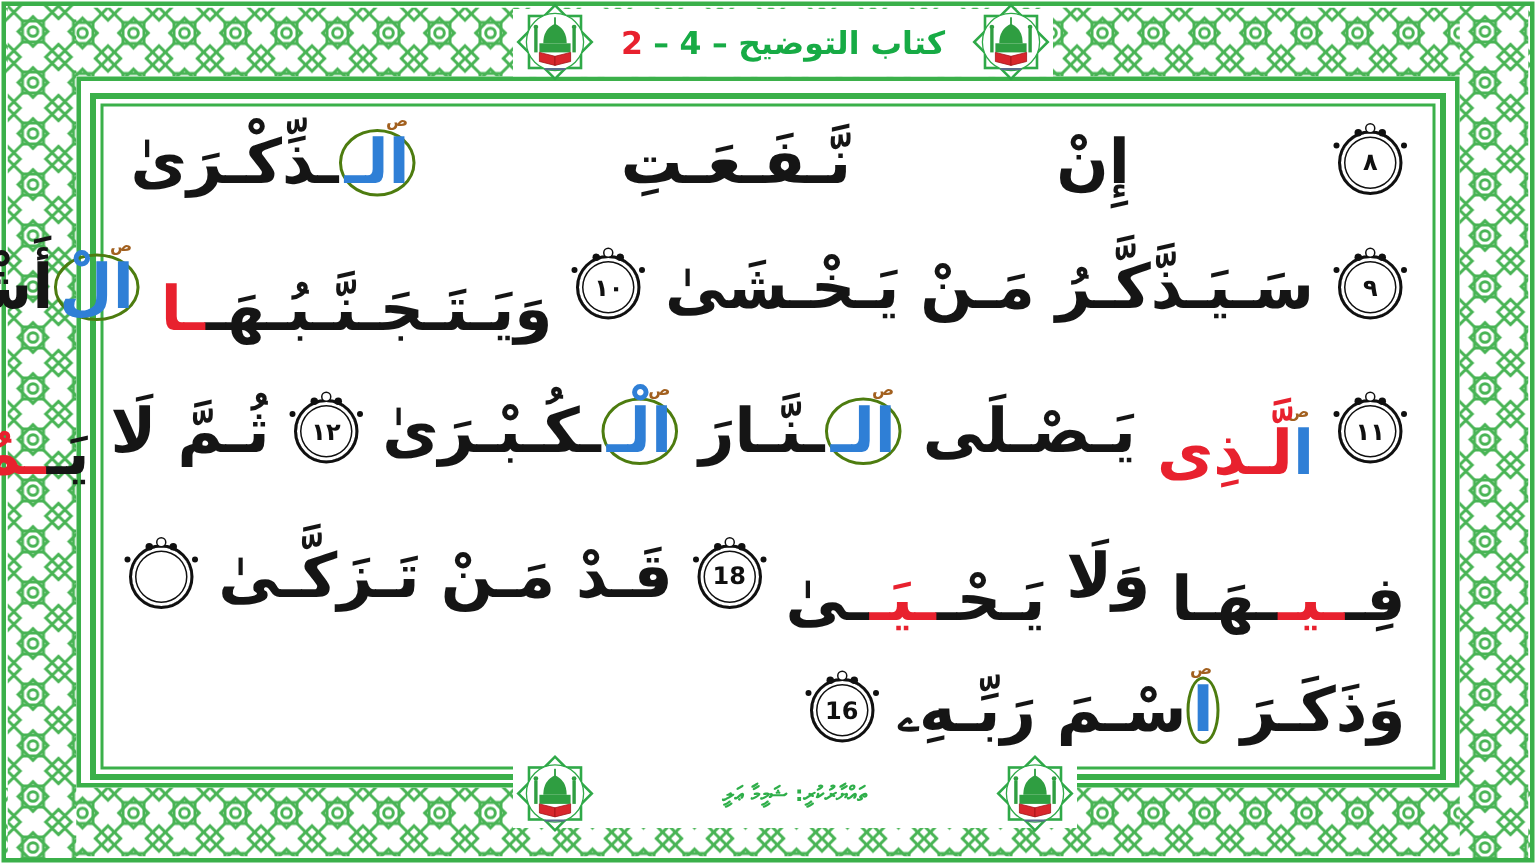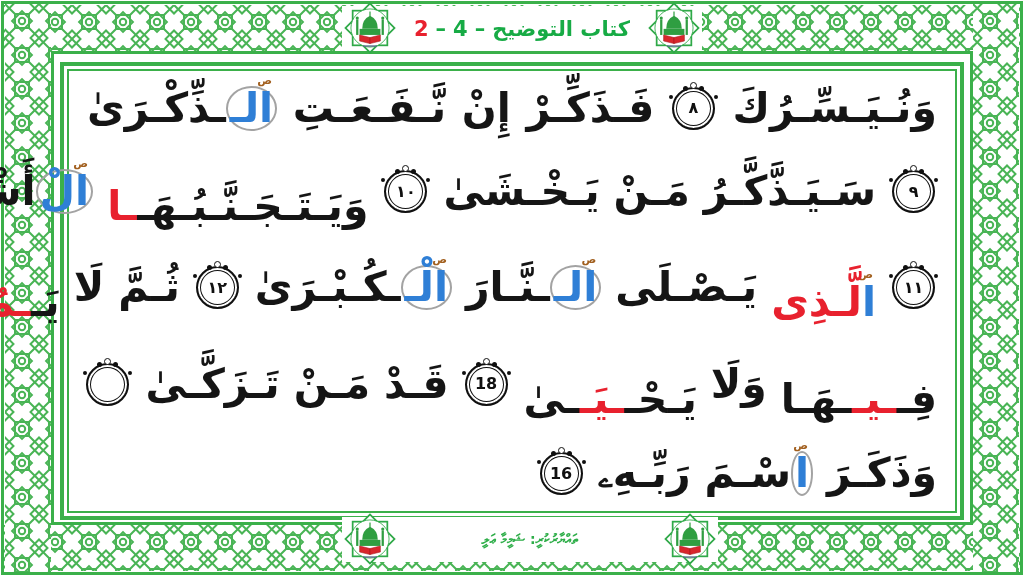--- a/index.html
+++ b/index.html
@@ -12,42 +12,42 @@
   .inner-line{position:absolute;inset:51px;border:3px solid #3bb04a;pointer-events:none;}
   .band{position:absolute;}
   .band svg{display:block;width:100%;height:100%;}
   .band-top{left:4px;right:4px;top:5px;height:46px;}
   .band-bottom{left:4px;right:4px;bottom:5px;height:46px;}
   .band-left{left:5px;width:46px;top:4px;bottom:4px;}
   .band-right{right:5px;width:46px;top:4px;bottom:4px;}
   
   .plaque{position:absolute;background:#fff;display:flex;align-items:center;justify-content:space-between;z-index:5;}
   .plaque-top{left:342px;width:356px;top:6px;height:45px;padding:0 2px;}
-  .plaque-bottom{left:342px;width:372px;bottom:14px;height:45px;padding:0 2px;}
+  .plaque-bottom{left:342px;width:372px;bottom:24px;height:45px;padding:0 2px;}
   .logo{width:52px;height:52px;flex:0 0 auto;margin-top:-2px;}
   .title-row{display:flex;direction:rtl;align-items:center;gap:7px;font-weight:bold;font-size:21px;color:#17ab45;}
   .title-num2{color:#e8212e;}
   .thaana{direction:rtl;font-weight:bold;font-size:14px;color:#2eae49;white-space:nowrap;}
   
   .quran-box{position:absolute;left:60px;right:60px;top:62px;bottom:56px;border:4px solid #3bb04a;background:#fff;z-index:2;}
   .quran-box-inner{position:absolute;inset:3px;border:2px solid #3bb04a;}
   .quran-text{
     position:absolute;inset:5px;display:flex;flex-direction:column;justify-content:space-around;
     direction:rtl;padding:2px 18px;font-weight:bold;color:#151515;
   }
   .qline{display:flex;align-items:center;font-size:41px;line-height:1.0;column-gap:14px;}
   .q-justify{justify-content:space-between;}
   .q-start{justify-content:flex-start;padding-top:6px;}
   .word{white-space:nowrap;position:relative;}
   .seg-k{color:#151515;}
   .seg-r{color:#e8212e;margin-top:30px;}
   .seg-b{color:#2f7fd6;}
   .seg-sm{font-size:24px;}
   .seg{position:relative;display:inline-block;}
-  .circled{border:2px solid #a3a3a3;border-radius:50%;padding:0 2px;}
+  .circled{border:2px solid #4d7c0f;border-radius:50%;padding:0 2px;}
   .wasla{position:absolute;top:-13px;right:3px;color:#a2601f;font-size:11px;line-height:1;font-weight:bold;}
   
   .vm{
     position:relative;display:inline-flex;align-items:center;justify-content:center;flex:0 0 auto;
     width:39px;height:39px;border:2px solid #101010;border-radius:50%;background:#fff;
     box-shadow: inset 0 0 0 2px #fff, inset 0 0 0 3px #101010;margin:0 2px;
   }
   .vm-n{font-size:16px;font-weight:bold;color:#101010;}
   .vm::before{ 
     content:"";position:absolute;top:-7px;left:50%;margin-left:-3.5px;width:5px;height:5px;
@@ -198,25 +198,23 @@
       <path d="M30 41 L42 38 L42 45 L30 48 Z"></path>
     </g>
     <rect x="22" y="50" width="16" height="1.6" fill="#5a6b8c"></rect>
   </svg>
 </div>
 
 <div class="quran-box">
   <div class="quran-box-inner"></div>
   <div class="quran-text">
       <div class="qline q-justify">
-        <span class="word"><span class="seg seg-k">وَنُـيَـسِّـرُكَ</span></span>
         <span class="vm">
           <span class="vm-n">٨</span>
         </span>
-        <span class="word"><span class="seg seg-k">فَـذَكِّـرْ</span></span>
         <span class="word"><span class="seg seg-k">إِنْ</span></span>
         <span class="word"><span class="seg seg-k">نَّـفَـعَـتِ</span></span>
         <span class="word"><span class="seg seg-b circled">الـ<span class="wasla">ص</span></span><span class="seg seg-k">ـذِّكْـرَىٰ</span></span>
       </div>
       <div class="qline q-justify">
         <span class="vm">
           <span class="vm-n">٩</span>
         </span>
         <span class="word"><span class="seg seg-k">سَـيَـذَّكَّـرُ</span></span>
         <span class="word"><span class="seg seg-k">مَـنْ</span></span>

